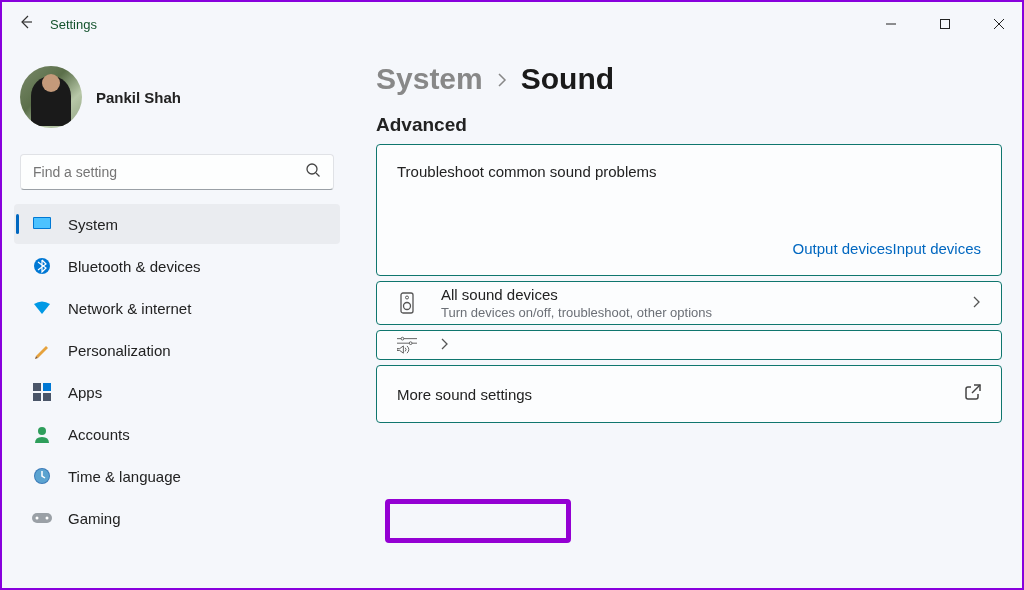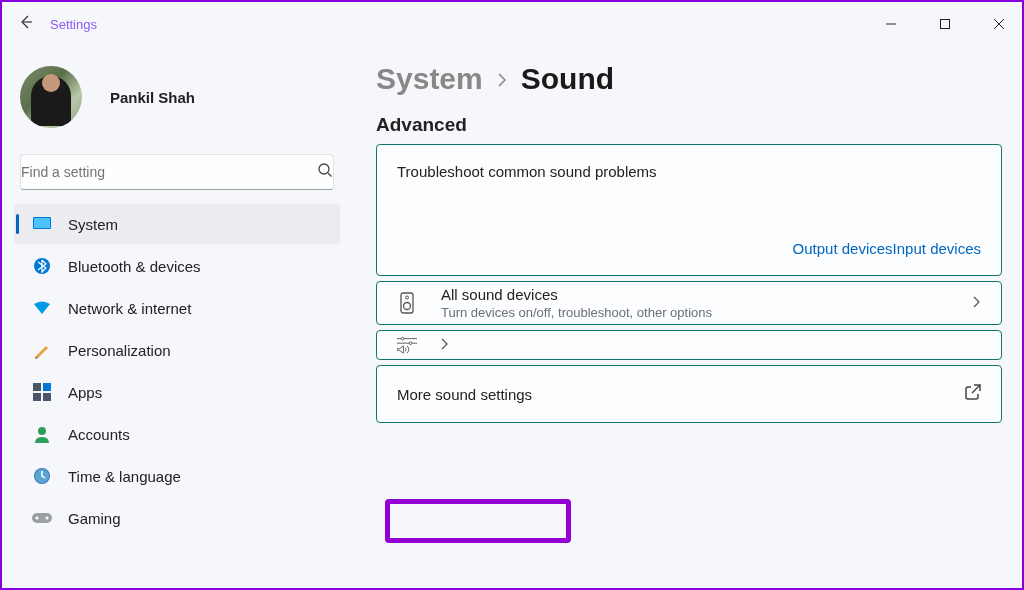--- a/index.html
+++ b/index.html
@@ -28,21 +28,21 @@
       align-items: center;
       gap: 16px;
     }
     .back-arrow {
       font-size: 16px;
       color: #333;
       cursor: pointer;
     }
     .app-title {
       font-size: 13px;
-      color: #8b5cf6;
+      color: #14532d;
     }
     .window-controls {
       display: flex;
       gap: 24px;
       align-items: center;
     }
     .window-controls div {
       width: 30px;
       height: 30px;
       display: flex;
@@ -52,21 +52,21 @@
     }
     .sidebar {
       position: absolute;
       left: 10px;
       top: 52px;
       width: 330px;
     }
     .user-info {
       display: flex;
       align-items: center;
-      gap: 28px;
+      gap: 14px;
       padding: 12px 8px 18px;
     }
     .avatar {
       width: 62px;
       height: 62px;
       border-radius: 50%;
       background: linear-gradient(135deg, #7a8a6a 0%, #5b6f4a 40%, #b8c8a8 70%, #8fa080 100%);
       position: relative;
       overflow: hidden;
     }
@@ -97,21 +97,21 @@
     }
     .search-box {
       margin: 8px 8px 12px;
       height: 36px;
       background: #fdfefe;
       border: 1px solid #e0e2e6;
       border-bottom: 1px solid #9aa0a6;
       border-radius: 4px;
       display: flex;
       align-items: center;
-      padding: 0 0;
+      padding: 0 12px;
     }
     .search-input {
       flex: 1;
       border: none;
       background: transparent;
       font-size: 14px;
       color: #666;
       outline: none;
     }
     .search-icon {

